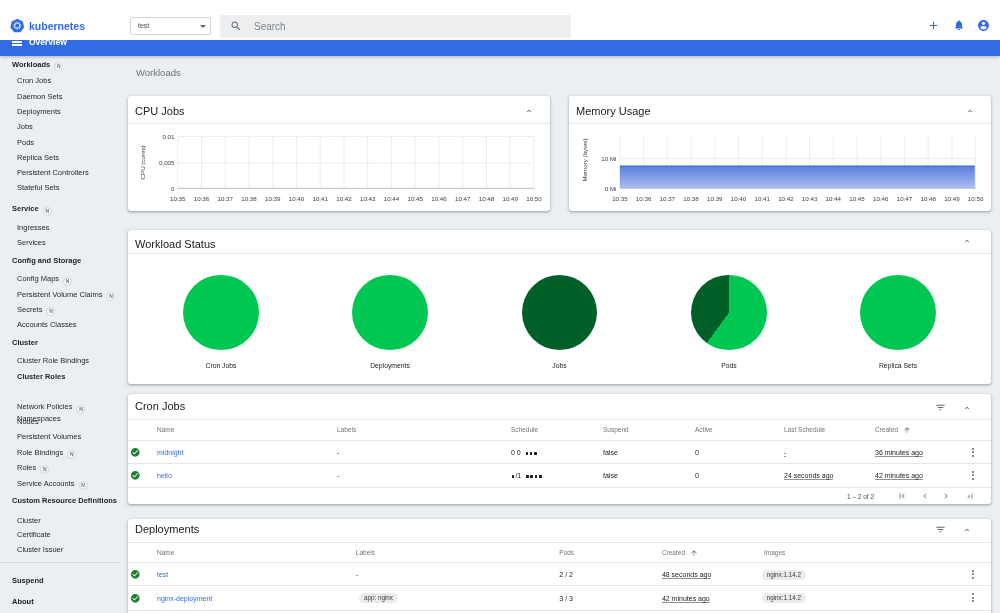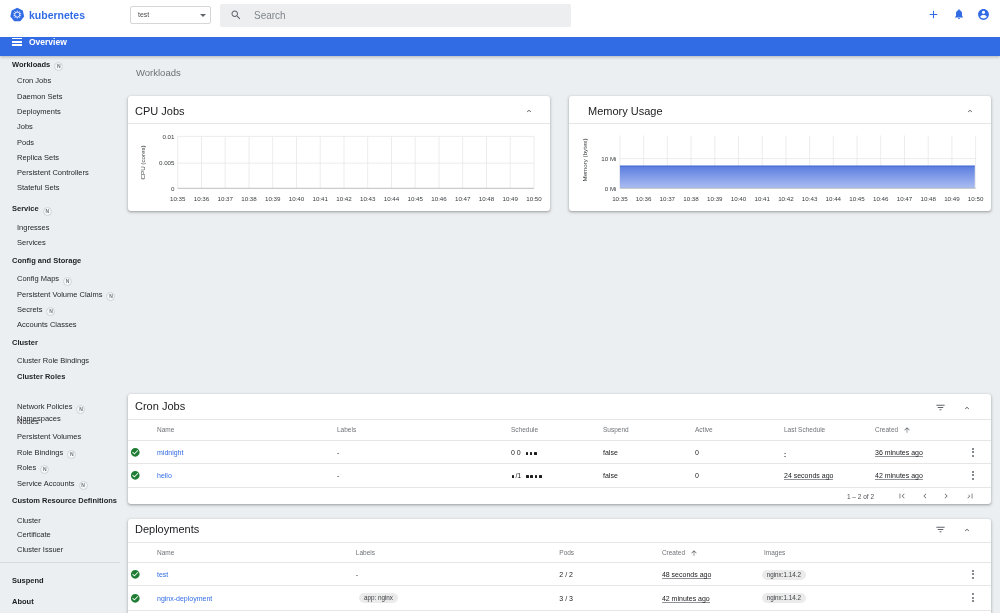--- a/index.html
+++ b/index.html
@@ -1,18 +1,18 @@
 <!DOCTYPE html>
 <html><head>
 <meta charset="utf-8">
 <style>
 * { margin:0; padding:0; box-sizing:border-box; }
 html,body { width:1000px; height:613px; overflow:hidden; font-family:"Liberation Sans", sans-serif; background:#fff; }
 .abs { position:absolute; }
-#appbar { position:absolute; left:0; top:1px; width:1000px; height:36px; background:#fff; z-index:5; }
+#appbar { position:absolute; left:0; top:12px; width:1000px; height:28px; background:#fff; z-index:5; }
 #toolbar { position:absolute; left:0; top:28px; width:1000px; height:28px; background:#326ce5; z-index:4; box-shadow:0 1px 3px rgba(0,0,0,.25); }
 #main { position:absolute; left:0; top:56px; width:1000px; height:557px; background:#eceff1; }
 .navitem { position:absolute; left:17px; font-size:7.5px; line-height:10px; color:#26282b; white-space:nowrap; }
 .navhdr { position:absolute; left:12px; font-size:7.5px; line-height:10px; font-weight:bold; color:#1c1e21; white-space:nowrap; }
 .nbadge { display:inline-block; width:9px; height:9px; margin-left:4px; border-radius:50%; background:#f7f8f9; border:1px solid #cfd3d6; color:#72767b; font-size:5px; line-height:6.8px; text-align:center; font-weight:bold; vertical-align:-1.5px; }
 .card { position:absolute; background:#fff; border-radius:3px; box-shadow:0 1px 2px rgba(60,64,67,.3), 0 1px 3px 1px rgba(60,64,67,.15); }
 .ctitle { position:absolute; left:7px; font-size:11px; color:#202124; white-space:nowrap; }
 .divider { position:absolute; left:0; right:0; height:1px; background:#e6e6e6; }
 .th { position:absolute; font-size:6.5px; color:#6f7377; line-height:8px; white-space:nowrap; }
 .td { position:absolute; font-size:7px; color:#202124; line-height:9px; white-space:nowrap; }
@@ -152,21 +152,21 @@
       <text x="287.2" y="105.4" text-anchor="middle" font-size="6.2px" fill="#3c4043">10:45</text>
       <text x="311.0" y="105.4" text-anchor="middle" font-size="6.2px" fill="#3c4043">10:46</text>
       <text x="334.7" y="105.4" text-anchor="middle" font-size="6.2px" fill="#3c4043">10:47</text>
       <text x="358.5" y="105.4" text-anchor="middle" font-size="6.2px" fill="#3c4043">10:48</text>
       <text x="382.2" y="105.4" text-anchor="middle" font-size="6.2px" fill="#3c4043">10:49</text>
       <text x="406.0" y="105.4" text-anchor="middle" font-size="6.2px" fill="#3c4043">10:50</text>
     </svg>
   </div>
 
   <div class="card" id="memcard" style="left:569px;top:40px;width:422px;height:115px;">
-    <div class="ctitle" style="top:8.9px;margin-left:12px;">Memory Usage</div>
+    <div class="ctitle" style="top:8.9px;">Memory Usage</div>
     <svg class="cup" style="right:17.5px;top:10.5px;" width="8" height="8" viewBox="0 0 24 24">
         <path fill="#3c4043" d="M12 8l-6 6 1.41 1.41L12 10.83l4.59 4.58L18 14z"></path>
       </svg>
     <div class="divider" style="top:27px;"></div>
     <svg class="abs" style="left:0;top:0;" width="422" height="115" viewBox="0 0 422 115">
       <line x1="50.9" y1="39.5" x2="50.9" y2="92.3" stroke="#e7e7e7" stroke-width="0.8"></line>
       <line x1="74.6" y1="39.5" x2="74.6" y2="92.3" stroke="#e7e7e7" stroke-width="0.8"></line>
       <line x1="98.3" y1="39.5" x2="98.3" y2="92.3" stroke="#e7e7e7" stroke-width="0.8"></line>
       <line x1="122.0" y1="39.5" x2="122.0" y2="92.3" stroke="#e7e7e7" stroke-width="0.8"></line>
       <line x1="145.8" y1="39.5" x2="145.8" y2="92.3" stroke="#e7e7e7" stroke-width="0.8"></line>
@@ -206,20 +206,37 @@
       <text x="264.3" y="105.4" text-anchor="middle" font-size="6.2px" fill="#3c4043">10:44</text>
       <text x="288.0" y="105.4" text-anchor="middle" font-size="6.2px" fill="#3c4043">10:45</text>
       <text x="311.7" y="105.4" text-anchor="middle" font-size="6.2px" fill="#3c4043">10:46</text>
       <text x="335.5" y="105.4" text-anchor="middle" font-size="6.2px" fill="#3c4043">10:47</text>
       <text x="359.2" y="105.4" text-anchor="middle" font-size="6.2px" fill="#3c4043">10:48</text>
       <text x="382.9" y="105.4" text-anchor="middle" font-size="6.2px" fill="#3c4043">10:49</text>
       <text x="406.6" y="105.4" text-anchor="middle" font-size="6.2px" fill="#3c4043">10:50</text>
     </svg>
   </div>
 
+  <div class="card" id="statuscard" style="left:128px;top:173.5px;width:863px;height:154px;">
+    <div class="ctitle" style="top:8.7px;">Workload Status</div>
+    <svg class="cup" style="right:20.2px;top:7px;" width="8" height="8" viewBox="0 0 24 24">
+        <path fill="#3c4043" d="M12 8l-6 6 1.41 1.41L12 10.83l4.59 4.58L18 14z"></path>
+      </svg>
+    <div class="divider" style="top:23px;"></div>
+    <div class="abs" style="left:55.3px;top:45.1px;width:75.4px;height:75.4px;border-radius:50%;background:#00c752;"></div>
+    <div class="abs" style="left:33.0px;top:132.5px;width:120px;text-align:center;font-size:6.8px;line-height:7px;color:#202124;">Cron Jobs</div>
+    <div class="abs" style="left:224.3px;top:45.1px;width:75.4px;height:75.4px;border-radius:50%;background:#00c752;"></div>
+    <div class="abs" style="left:202.0px;top:132.5px;width:120px;text-align:center;font-size:6.8px;line-height:7px;color:#202124;">Deployments</div>
+    <div class="abs" style="left:393.8px;top:45.1px;width:75.4px;height:75.4px;border-radius:50%;background:#006028;"></div>
+    <div class="abs" style="left:371.5px;top:132.5px;width:120px;text-align:center;font-size:6.8px;line-height:7px;color:#202124;">Jobs</div>
+    <div class="abs" style="left:563.3px;top:45.1px;width:75.4px;height:75.4px;border-radius:50%;background:conic-gradient(#00c752 0deg 216deg, #006028 216deg 360deg);"></div>
+    <div class="abs" style="left:541.0px;top:132.5px;width:120px;text-align:center;font-size:6.8px;line-height:7px;color:#202124;">Pods</div>
+    <div class="abs" style="left:732.3px;top:45.1px;width:75.4px;height:75.4px;border-radius:50%;background:#00c752;"></div>
+    <div class="abs" style="left:710.0px;top:132.5px;width:120px;text-align:center;font-size:6.8px;line-height:7px;color:#202124;">Replica Sets</div>
+  </div>
 
   <div class="card" id="croncard" style="left:128px;top:338px;width:863px;height:110px;">
     <div class="ctitle" style="top:6px;">Cron Jobs</div>
     <svg class="cup" style="right:20.2px;top:10px;" width="8" height="8" viewBox="0 0 24 24">
         <path fill="#3c4043" d="M12 8l-6 6 1.41 1.41L12 10.83l4.59 4.58L18 14z"></path>
       </svg>
     <div class="divider" style="top:25.4px;"></div>
     <svg class="abs" style="left:806.5px;top:7.5px;" width="11" height="11" viewBox="0 0 24 24">
         <path fill="#5f6368" d="M10 18h4v-2h-4v2zM3 6v2h18V6H3zm3 7h12v-2H6v2z"></path>
       </svg>

